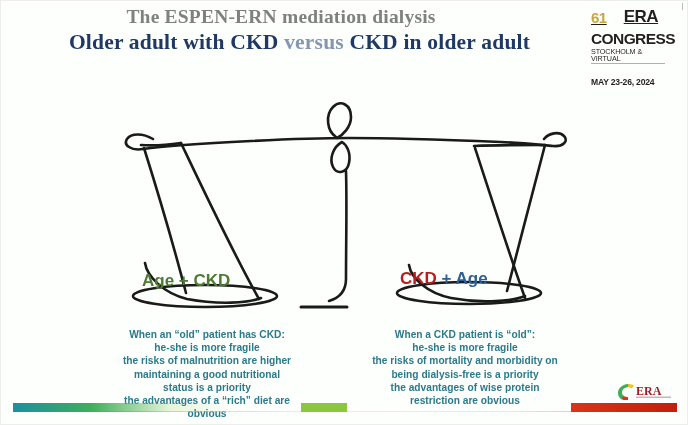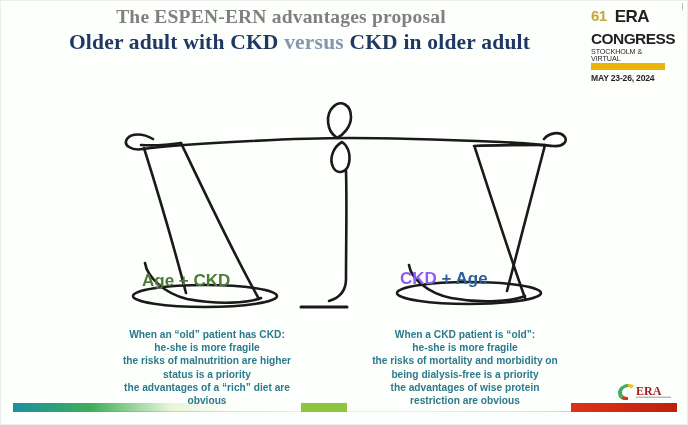--- a/index.html
+++ b/index.html
@@ -56,22 +56,23 @@
     right: 12px;
     top: 7px;
     width: 84px;
     text-align: left;
     line-height: 1;
     color: #231f20;
     font-family: "Liberation Sans", sans-serif;
   }
   #congress-logo .row-era {
     display: flex;
-    align-items: flex-start;
-    gap: 8px;
+    align-items: flex-end;
+    gap: 17px;
+    text-decoration: underline;
   }
   #congress-logo .num61 {
     font-size: 15px;
     font-weight: bold;
     color: #c8a63c;
     letter-spacing: -0.5px;
   }
   #congress-logo .era-word {
     font-size: 17px;
     font-weight: bold;
@@ -82,30 +83,30 @@
     font-weight: bold;
     letter-spacing: -0.6px;
     margin-top: 6px;
     display: block;
   }
   #congress-logo .venue-word {
     font-size: 7.2px;
     letter-spacing: -0.1px;
     display: block;
     margin-top: 1px;
-    border-bottom: 7px solid #eab308;
+    border-bottom: 1px solid #eab308;
     padding-bottom: 1px;
     width: 74px;
   }
   #congress-logo .date-word {
     font-size: 8.6px;
     font-weight: bold;
     letter-spacing: -0.2px;
     display: block;
-    margin-top: 4px;
+    margin-top: 14px;
   }
   #logo-tick {
     position: absolute;
     right: 4px;
     top: 2px;
     width: 1px;
     height: 7px;
     background: #bbbbbb;
   }
 
@@ -129,21 +130,21 @@
   #pan-label-left {
     left: 141px;
     top: 270px;
     color: #4e7a36;
   }
   #pan-label-right {
     left: 399px;
     top: 268px;
   }
   #pan-label-right .ckd {
-    color: #8b5cf6;
+    color: #b91c1c;
   }
   #pan-label-right .age {
     color: #2f5f96;
   }
 
   
   .body-col {
     position: absolute;
     font-family: Liberation Sans, sans-serif;
     font-weight: bold;
@@ -209,21 +210,21 @@
     width: 60px;
     height: 20px;
   }
 </style>
 </head>
 <body>
 
 <div id="slide">
 
   <div id="title-block">
-    <div id="title-line-1">The ESPEN-ERN advantages proposal</div>
+    <div id="title-line-1">The ESPEN-ERN mediation dialysis</div>
     <div id="title-line-2"><span>Older adult with CKD </span><span class="versus">versus</span><span> CKD in older adult</span></div>
   </div>
 
   <div id="logo-tick"></div>
   <div id="congress-logo">
     <div class="row-era">
       <span class="num61">61</span>
       <span class="era-word">ERA</span>
     </div>
     <span class="congress-word">CONGRESS</span>
@@ -263,20 +264,21 @@
     </g>
   </svg>
 
   <div class="pan-label" id="pan-label-left">Age + CKD</div>
   <div class="pan-label" id="pan-label-right"><span class="ckd">CKD</span><span class="age"> + Age</span></div>
 
   <div class="body-col" id="body-left">
     <div>When an “old” patient has CKD:</div>
     <div>he-she is more fragile</div>
     <div>the risks of malnutrition are higher</div>
+    <div>maintaining a good nutritional</div>
     <div>status is a priority</div>
     <div>the advantages of a “rich” diet are</div>
     <div>obvious</div>
   </div>
 
   <div class="body-col" id="body-right">
     <div>When a CKD patient is “old”:</div>
     <div>he-she is more fragile</div>
     <div>the risks of mortality and morbidity on</div>
     <div>being dialysis-free is a priority</div>

